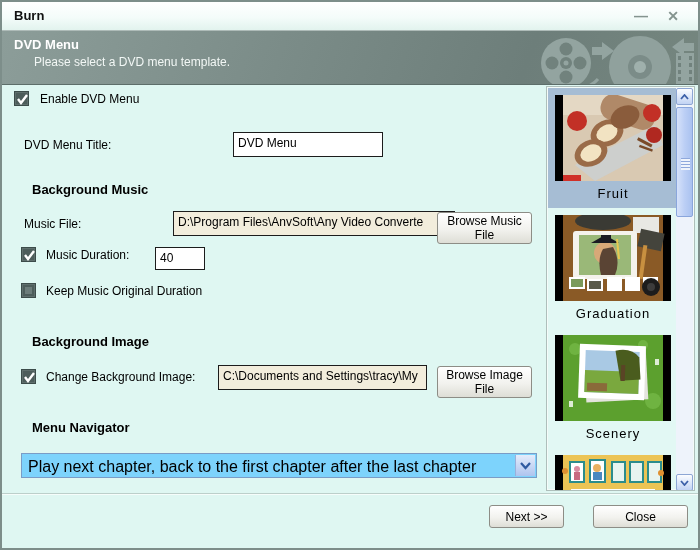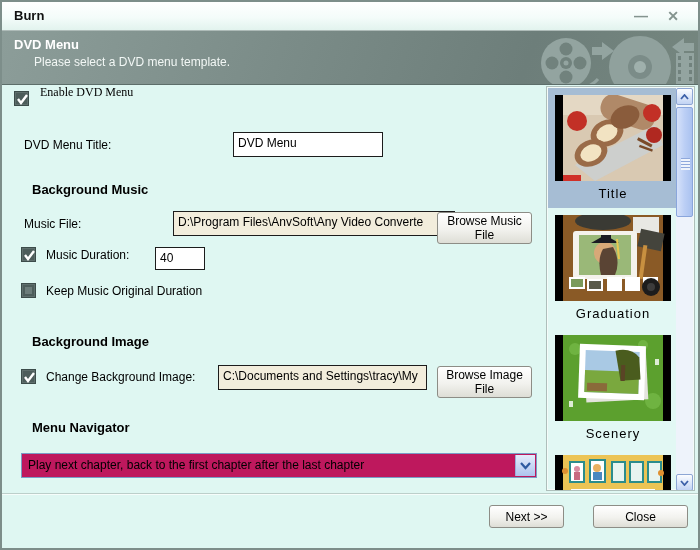--- a/index.html
+++ b/index.html
@@ -35,22 +35,22 @@
   .chk.off::after{content:"";position:absolute;left:3px;top:3px;right:3px;bottom:3px;background:#6c7c7a;}
   .txt{position:absolute;background:#fff;border:1px solid #1c1c1c;
     font-family:"Liberation Sans",sans-serif;font-size:12px;padding:3px 4px;color:#000;
     white-space:nowrap;overflow:hidden;}
   .txt.path{background:#f2eddc;}
   .btn{position:absolute;border:1px solid #8d8d86;border-radius:3px;
     background:linear-gradient(180deg,#ffffff 0%,#f2f2ee 55%,#dedeD6 100%);
     font-family:"Liberation Sans",sans-serif;font-size:12px;color:#000;
     display:flex;align-items:center;justify-content:center;cursor:default;}
   
-  .combo{position:absolute;left:21px;top:453px;width:516px;height:25px;background:#be185d;
-    border:1px solid #7a9cc6;font-size:12px;padding-left:22px;}
+  .combo{position:absolute;left:21px;top:453px;width:516px;height:25px;background:#7dd3fc;
+    border:1px solid #7a9cc6;font-size:16px;padding-left:22px;}
   .combo-text{position:absolute;left:6px;top:4px;white-space:nowrap;}
   .combo-btn{position:absolute;right:1px;top:1px;bottom:1px;width:20px;
     background:linear-gradient(180deg,#e4ecfb 0%,#c4d4f4 60%,#aec4ee 100%);
     border-left:1px solid #9ab0da;display:flex;align-items:center;justify-content:center;}
   
   .separator{position:absolute;left:2px;right:2px;top:493px;height:2px;
     border-top:1px solid #bccfca;border-bottom:1px solid #f6fdfb;}
   .footer-btn{height:23px;}
   
   .panel{position:absolute;left:546px;top:86px;width:149px;height:405px;
@@ -122,21 +122,21 @@
         </g>
       </svg>
     </div>
   </div>
 
   <div class="chk" style="left:14px;top:91px;">
     <svg width="13" height="13" viewBox="0 0 13 13">
         <path d="M2 6 L5 10 L11 2" stroke="#fff" stroke-width="2.4" fill="none"></path>
       </svg>
   </div>
-  <span class="lbl" style="left:40px;top:85px;font-family:Liberation Serif, serif;">Enable DVD Menu</span>
+  <span class="lbl" style="left:40px;top:92px;">Enable DVD Menu</span>
 
   <span class="lbl" style="left:24px;top:138px;">DVD Menu Title:</span>
   <div class="txt" style="left:233px;top:132px;width:150px;height:25px;">DVD Menu</div>
 
   <span class="sec" style="left:12px;top:182px;">Background Music</span>
 
   <span class="lbl" style="left:24px;top:217px;">Music File:</span>
   <div class="txt path" style="left:173px;top:211px;width:282px;height:25px;">D:\Program Files\AnvSoft\Any Video Converte</div>
   <button class="btn" style="left:437px;top:212px;width:95px;">Browse Music File</button>
 
@@ -188,21 +188,21 @@
             <ellipse cx="36" cy="58" rx="11" ry="8" transform="rotate(-25 36 58)" fill="#f2e3c2"></ellipse>
             <ellipse cx="70" cy="22" rx="15" ry="11" transform="rotate(-25 70 22)" fill="#8a5c3c"></ellipse>
             <circle cx="22" cy="26" r="10" fill="#c23026"></circle>
             <circle cx="97" cy="18" r="9" fill="#c23026"></circle>
             <circle cx="99" cy="40" r="8" fill="#b02820"></circle>
             <rect x="82" y="46" width="16" height="3" transform="rotate(28 90 47)" fill="#7a4a28"></rect>
             <rect x="84" y="52" width="14" height="2.5" transform="rotate(20 91 53)" fill="#7a4a28"></rect>
             <rect x="8" y="80" width="18" height="6" fill="#d03028"></rect>
           </svg>
         </div>
-        <span class="tpl-label">Title</span>
+        <span class="tpl-label">Fruit</span>
       </div>
 
       <div class="tpl-item">
         <div class="tpl-thumb">
           <svg width="116" height="86" viewBox="0 0 116 86">
             <rect x="8" y="0" width="100" height="86" fill="#8a5a26"></rect>
             <ellipse cx="48" cy="6" rx="28" ry="9" fill="#3a3a34"></ellipse>
             <rect x="78" y="2" width="26" height="16" fill="#e8e8e4"></rect>
             <rect x="84" y="16" width="24" height="18" transform="rotate(12 96 25)" fill="#44443c"></rect>
             <rect x="18" y="16" width="64" height="48" rx="3" fill="#f4f2ec"></rect>

